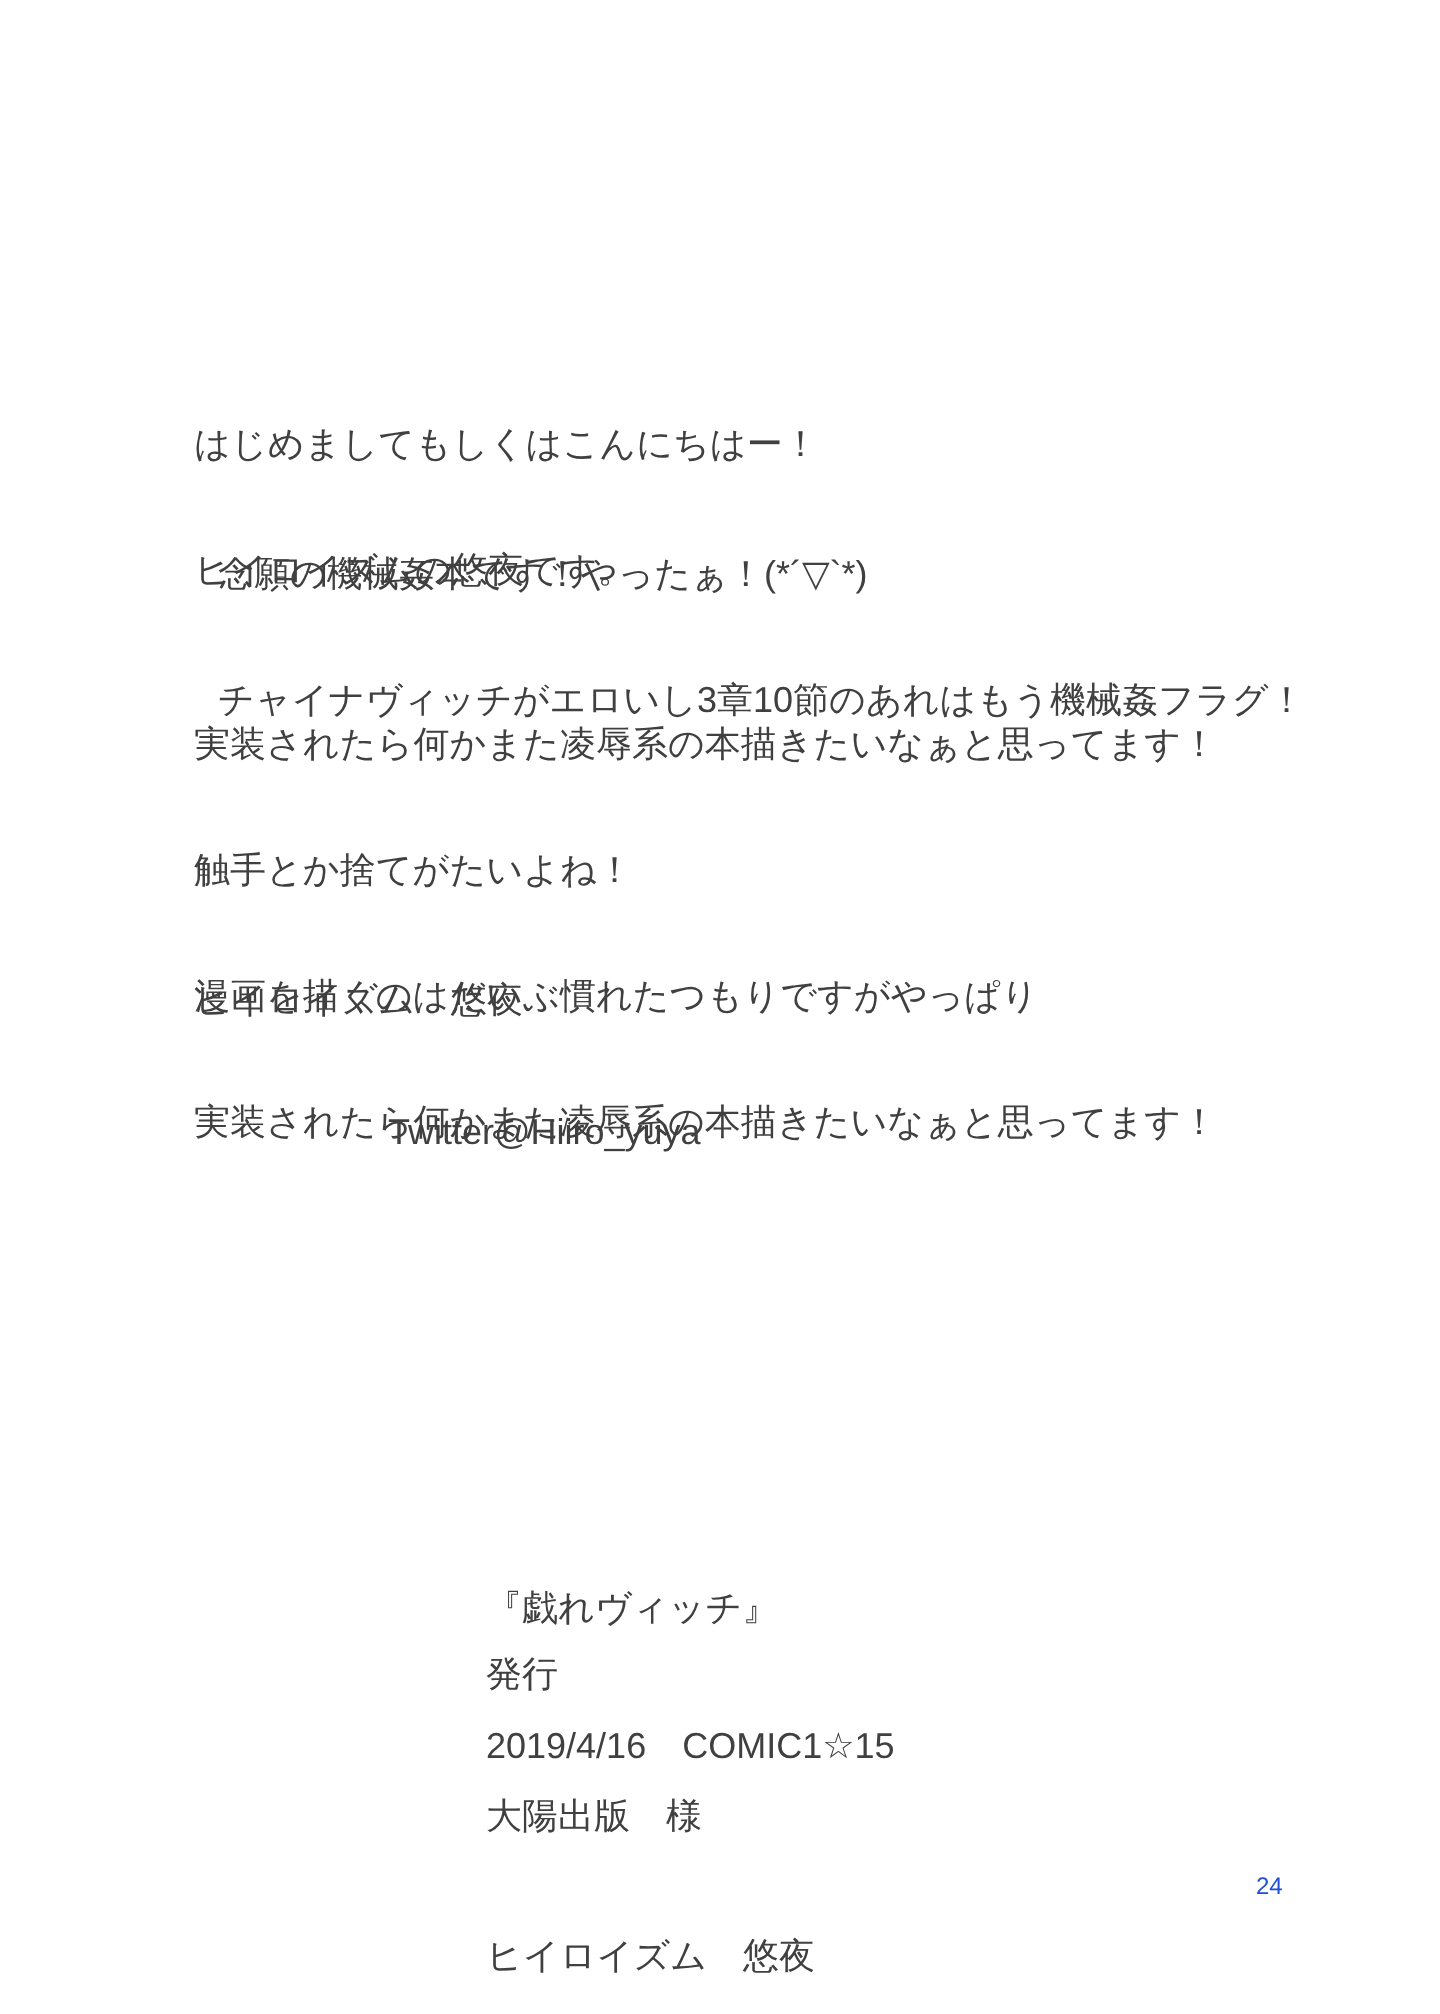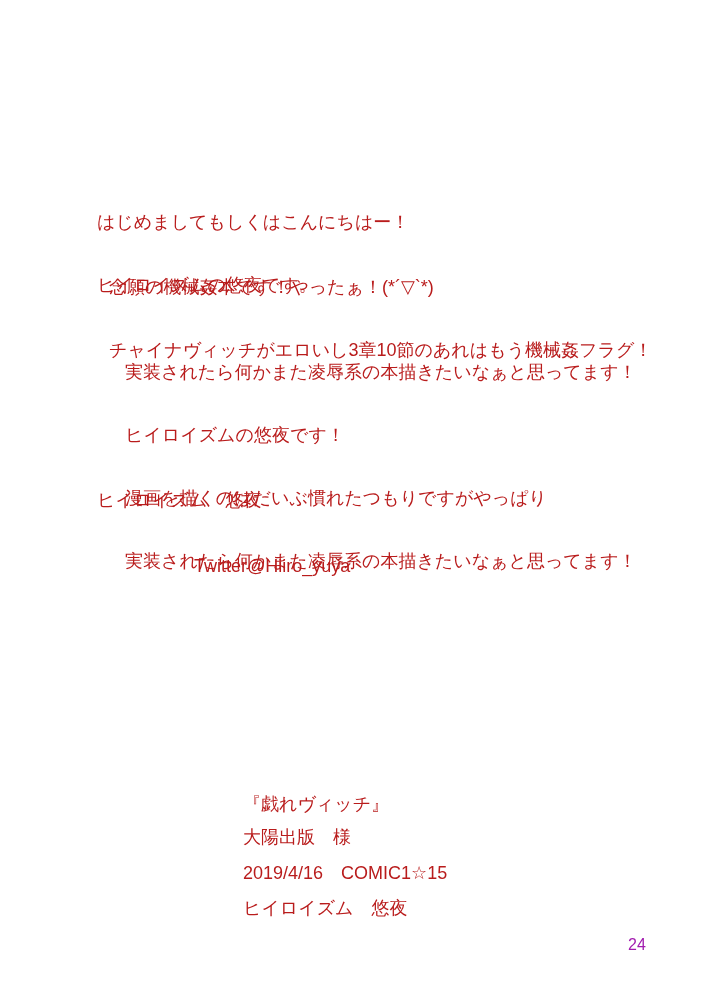--- a/index.html
+++ b/index.html
@@ -13,29 +13,29 @@
     height: 1007px;
     background: #ffffff;
     overflow: hidden;
     font-family: "Liberation Sans", "DejaVu Sans", sans-serif;
     color: #111111;
   }
   .block {
     position: absolute;
     white-space: pre;
     font-size: 18px;
-    color: #b91c1c;
+    color: #404040;
   }
   .afterword-para {
     left: 97px;
     line-height: 21px;
   }
   .para-1 { top: 170px; }
   .para-2 { top: 235px; margin-left: 12px; }
-  .para-3 { top: 320px; margin-left: 28px; }
+  .para-3 { top: 320px; }
   .signature-block {
     left: 97px;
     top: 445px;
     line-height: 22px;
   }
   .signature-twitter-line {
     margin-left: 97px;
   }
   .colophon-book {
     left: 243px;
@@ -44,58 +44,59 @@
   }
   .colophon-publisher {
     left: 243px;
     top: 779px;
     line-height: 23.5px;
   }
   .page-number {
     position: absolute;
     left: 628px;
     top: 936px;
-    font-size: 16px;
-    color: #a21caf;
+    font-size: 12px;
+    color: #1d4ed8;
   }
   .line { display: block; }
 </style>
 </head>
 <body>
 
 <div class="page">
 
   <div class="block afterword-para para-1">
     <span class="line">はじめましてもしくはこんにちはー！</span>
     <span class="line">ヒイロイズムの悠夜です。</span>
   </div>
 
   <div class="block afterword-para para-2">
     <span class="line">念願の機械姦本です！やったぁ！(*´▽`*)</span>
     <span class="line">チャイナヴィッチがエロいし3章10節のあれはもう機械姦フラグ！</span>
   </div>
 
   <div class="block afterword-para para-3">
     <span class="line">実装されたら何かまた凌辱系の本描きたいなぁと思ってます！</span>
-    <span class="line">ヒイロイズムの悠夜です！</span>
+    <span class="line">触手とか捨てがたいよね！</span>
     <span class="line">漫画を描くのはだいぶ慣れたつもりですがやっぱり</span>
     <span class="line">実装されたら何かまた凌辱系の本描きたいなぁと思ってます！</span>
   </div>
 
   <div class="block signature-block">
     <span class="line">ヒイロイズム　悠夜</span>
     <span class="line signature-twitter-line">Twitter@Hiiro_yuya</span>
   </div>
 
   <div class="block colophon-book">
     <span class="line">『戯れヴィッチ』</span>
     <span class="line">2019/4/16　COMIC1☆15</span>
   </div>
 
   <div class="block colophon-publisher">
+    <span class="line">発行</span>
     <span class="line">大陽出版　様</span>
     <span class="line">ヒイロイズム　悠夜</span>
     
     
     
   </div>
 
   <div class="page-number">24</div>
 
 </div>

